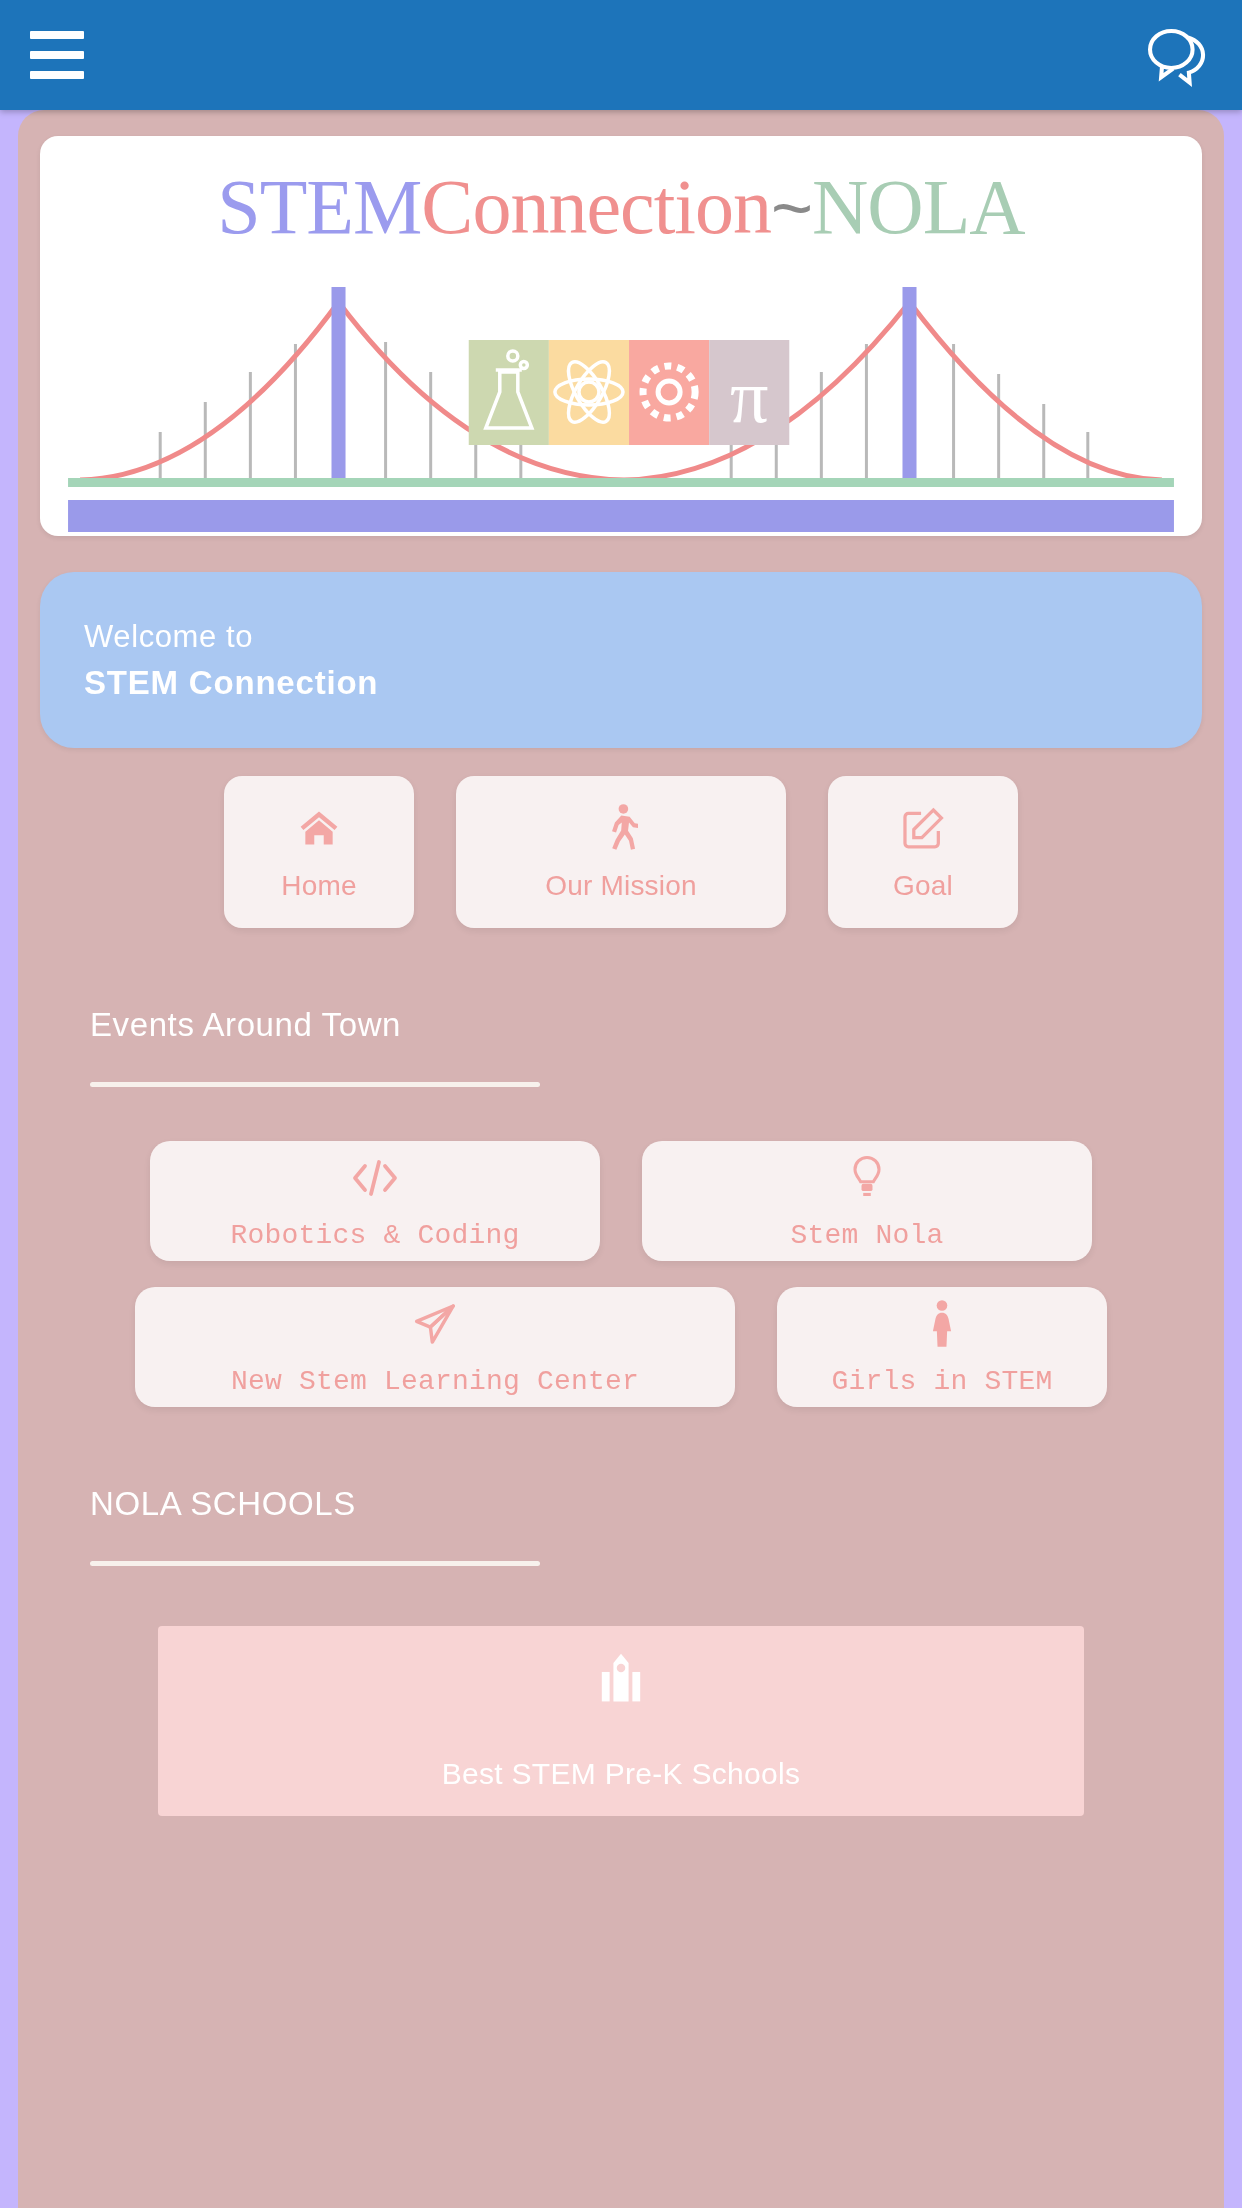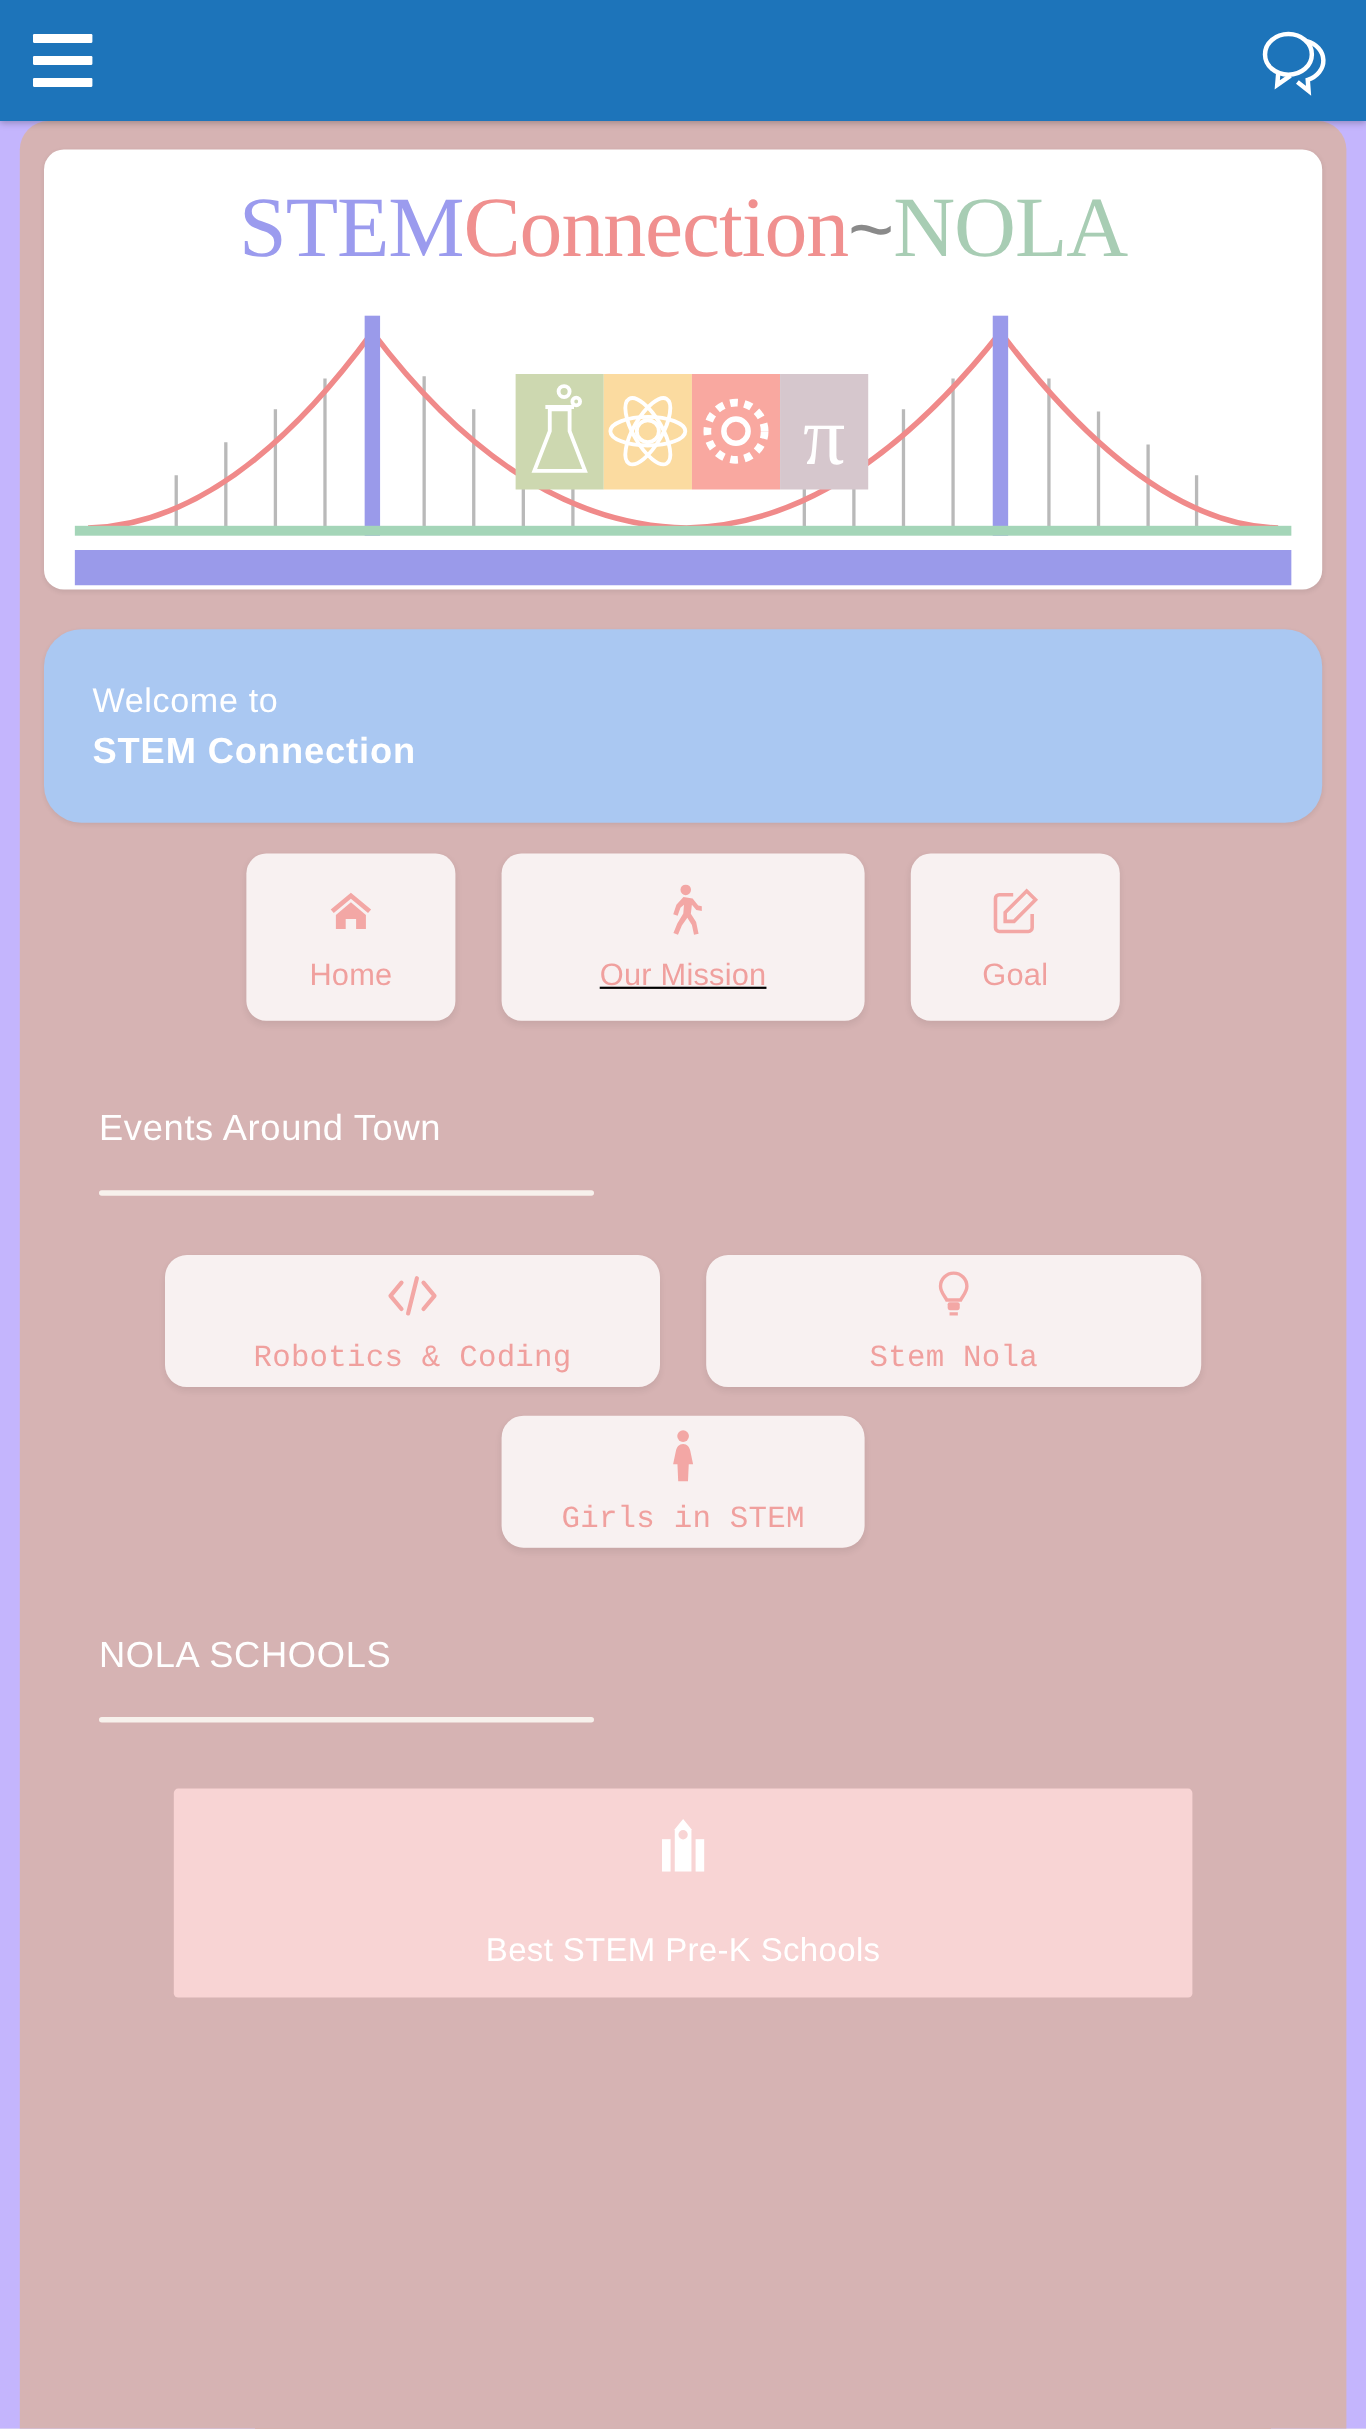--- a/index.html
+++ b/index.html
@@ -134,21 +134,21 @@
     justify-content: center;
     margin-bottom: 16px;
     color: #f3a7a5;
   }
   .tile .tlabel {
     font-size: 28px;
     color: #f0a09e;
     white-space: nowrap;
     letter-spacing: .2px;
   }
-  .tile.wide { min-width: 330px; text-decoration: underline; }
+  .tile.wide { min-width: 330px; }
   .tile.xwide { min-width: 450px; }
   .tile.evt { height: 120px; border-radius: 20px; font-family: Liberation Mono, monospace; }
 
   
   .section {
     margin: 78px 0 0 0;
     padding: 0 72px;
   }
   .section .stitle {
     color: #ffffff;
@@ -335,20 +335,29 @@
             <path d="M10 2 a7 7 0 0 1 7 7 c0 3.2 -2.3 5.2 -3.3 7.2 H6.3 C5.3 14.2 3 12.2 3 9 a7 7 0 0 1 7 -7 Z"></path>
             <rect x="6.8" y="17.4" width="6.4" height="4.2" rx="1.1" fill="currentColor" stroke="none"></rect>
             <line x1="7.8" y1="23.6" x2="12.2" y2="23.6"></line>
           </svg>
         </div>
         <div class="tlabel">Stem Nola</div>
       </div>
     </div>
 
     <div class="tile-row second">
+      <div class="tile evt" style="min-width:600px;">
+        <div class="ticon">
+          <svg width="48" height="46" viewBox="0 0 24 24" fill="none" stroke="currentColor" stroke-width="1.8" stroke-linejoin="round">
+            <path d="M21.5 2.6 L2.4 10.6 L9.6 13.6 L21.5 2.6 Z"></path>
+            <path d="M21.5 2.6 L9.6 13.6 L10.6 21.4 L21.5 2.6 Z"></path>
+          </svg>
+        </div>
+        <div class="tlabel">New Stem Learning Center</div>
+      </div>
 
       <div class="tile evt" style="min-width:330px;">
         <div class="ticon">
           <svg width="28" height="48" viewBox="0 0 16 28" fill="currentColor">
             <circle cx="8" cy="3.2" r="3.1"></circle>
             <path d="M8 7.4 c-2.2 0 -3.4 1.6 -3.8 3.6 l-1.5 7.2 h2.3 l.4 9 h5.2 l.4 -9 h2.3 l-1.5 -7.2 C11.4 9 10.2 7.4 8 7.4 Z"></path>
           </svg>
         </div>
         <div class="tlabel">Girls in STEM</div>
       </div>

